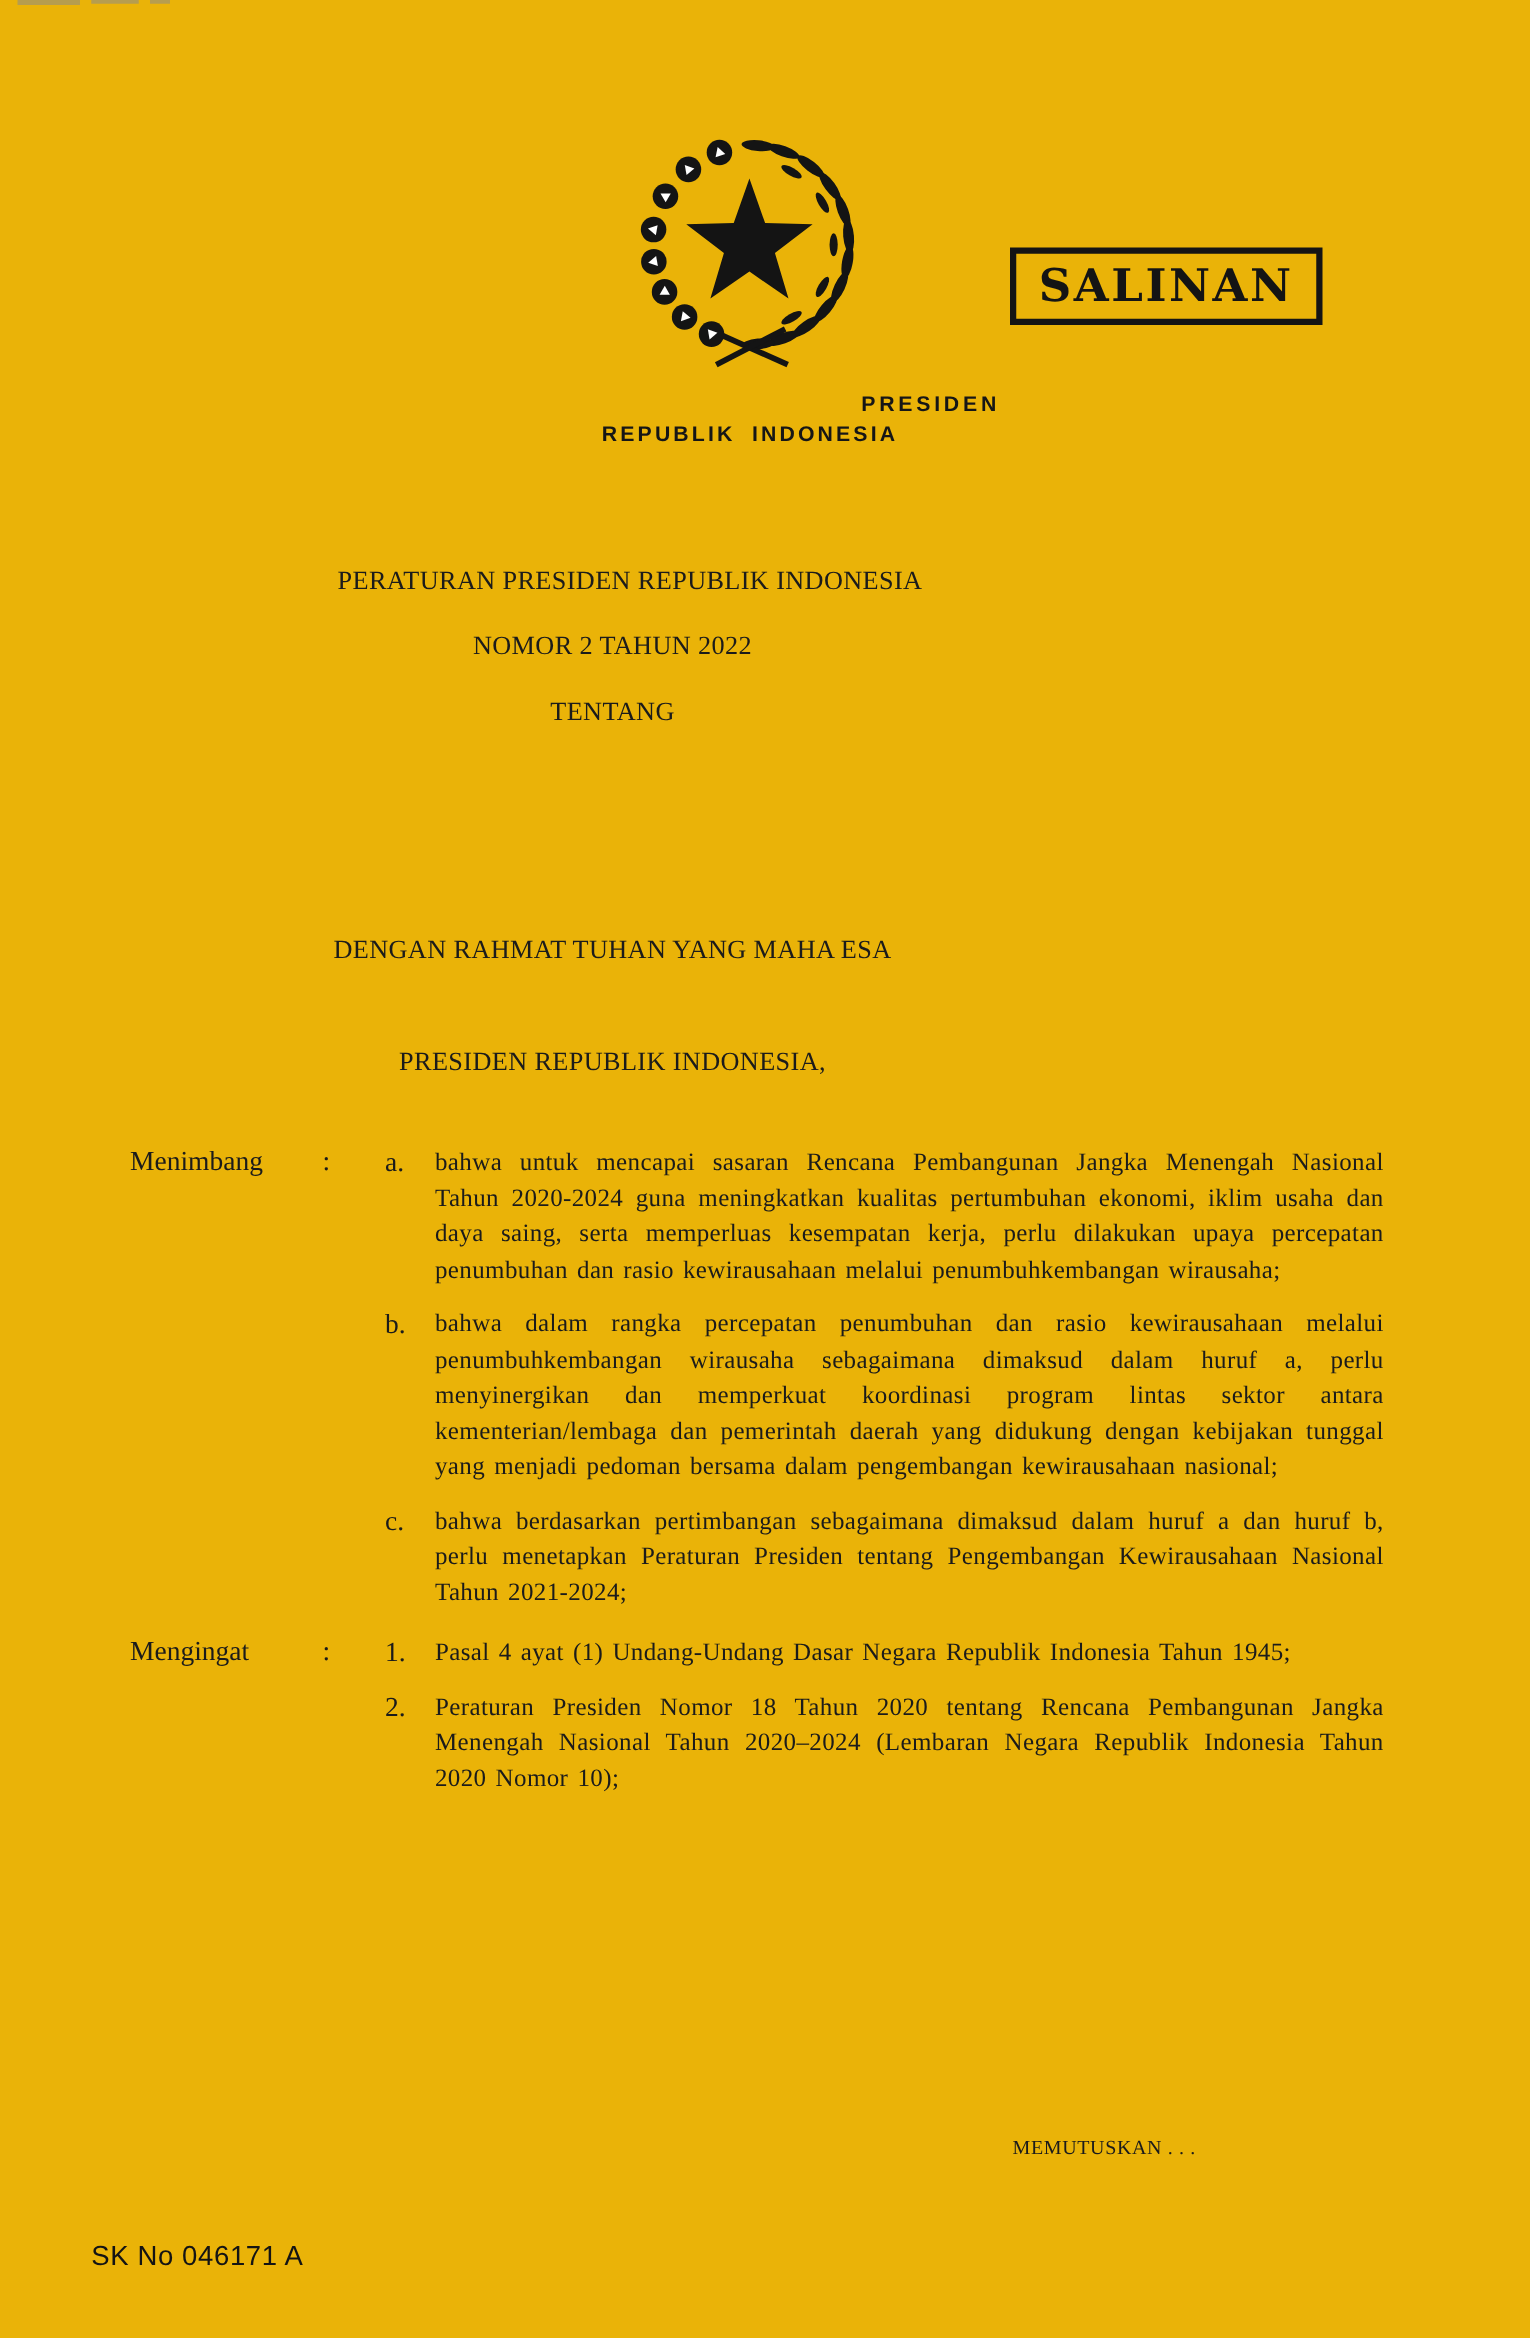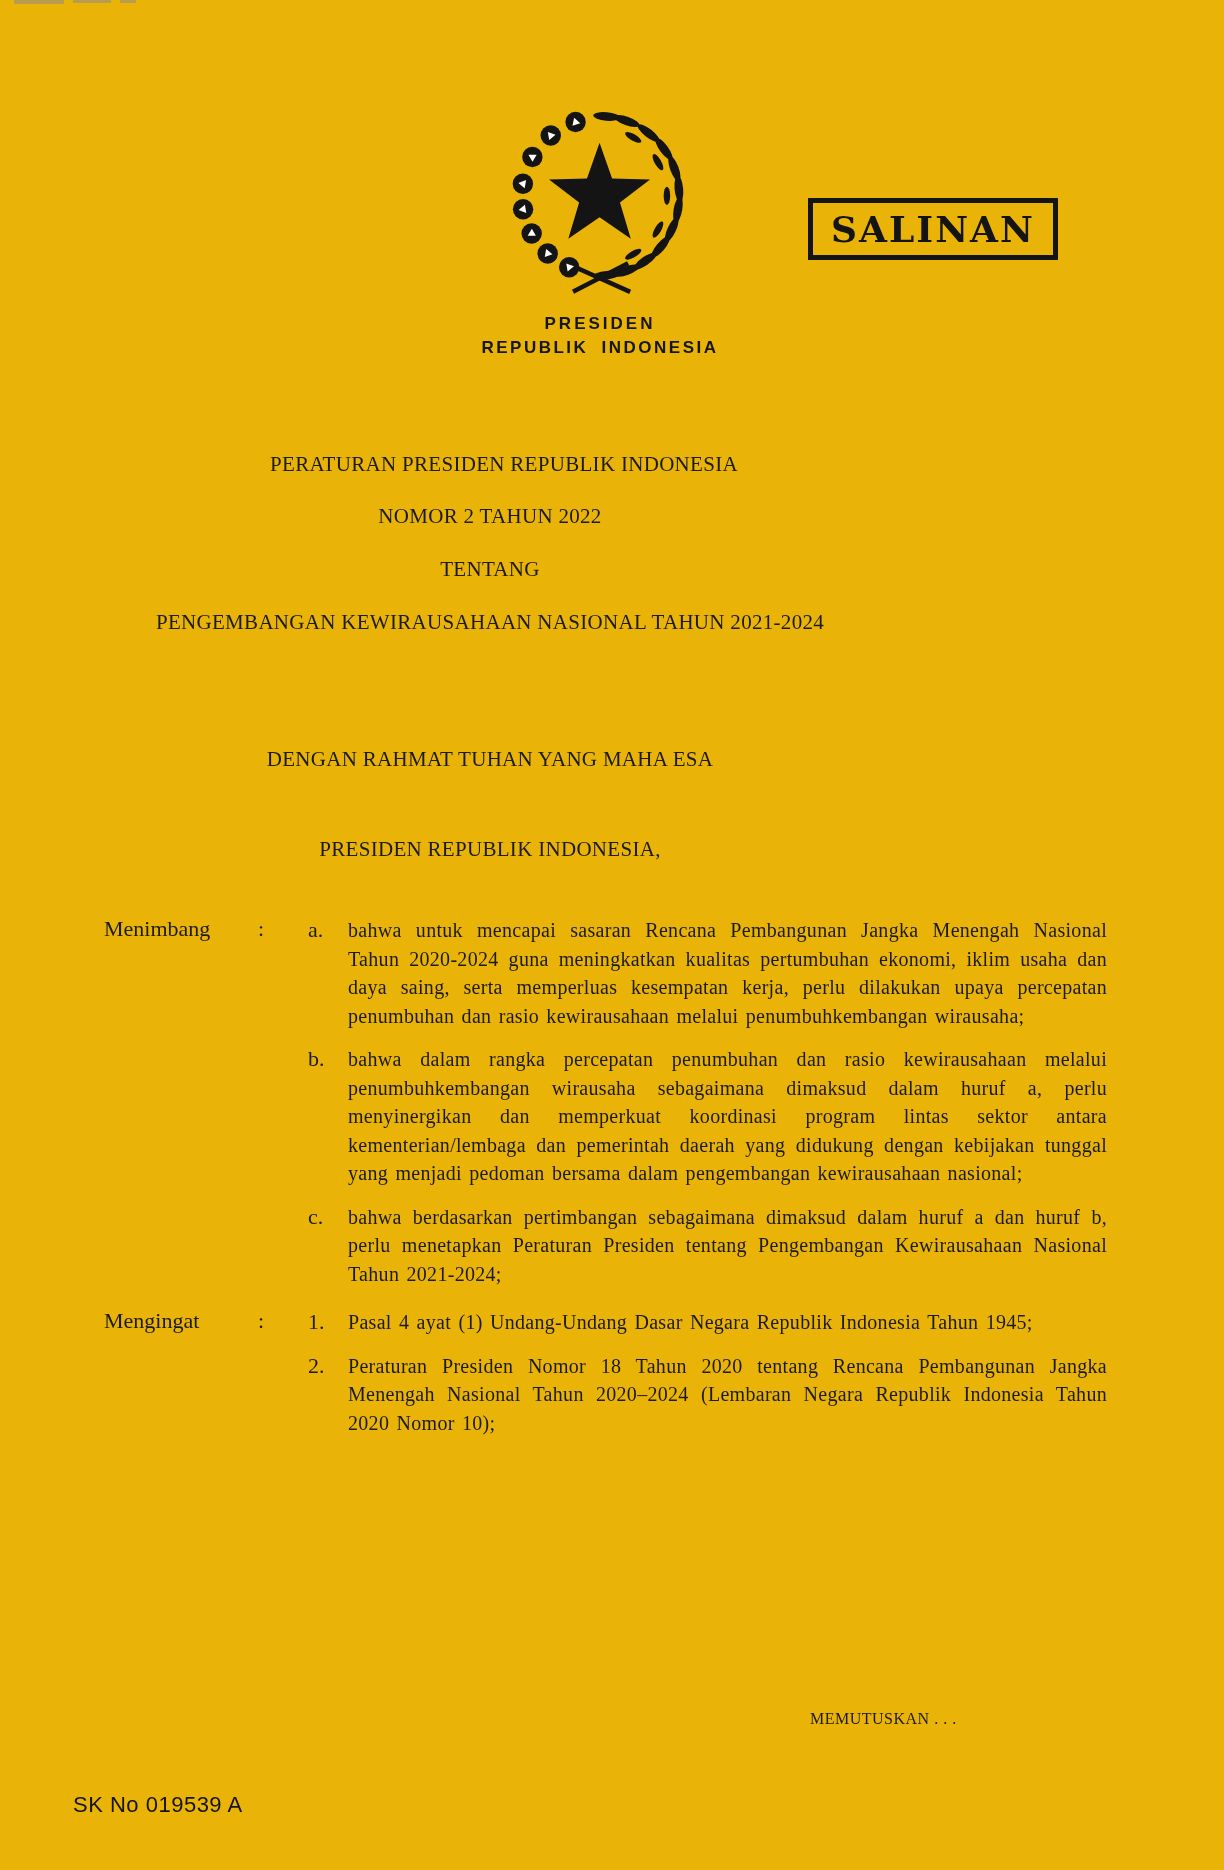--- a/index.html
+++ b/index.html
@@ -32,21 +32,21 @@
 
   
   .emblem { position: absolute; left: 505px; top: 106px; width: 185px; height: 196px; }
 
   
   .letterhead {
     position: absolute; left: 400px; top: 314px; width: 400px;
     text-align: center; font-family: "Liberation Sans", sans-serif;
     font-weight: bold; color: #161616;
   }
-  .letterhead .lh1 { font-size: 17px; letter-spacing: 3px; }
+  .letterhead .lh1 { font-size: 17px; letter-spacing: 3px; text-align: right; }
   .letterhead .lh2 { font-size: 17px; letter-spacing: 2.5px; margin-top: 4px; word-spacing: 6px; }
 
   
   .tline {
     position: absolute; left: 0; width: 980px; text-align: center;
     font-size: 21px; letter-spacing: .3px; white-space: nowrap;
   }
   .t1 { top: 452px; padding-left: 14px; }
   .t2 { top: 504px; }
   .t3 { top: 557px; }
@@ -148,21 +148,20 @@
   </div>
 
   <div class="letterhead">
     <div class="lh1">PRESIDEN</div>
     <div class="lh2">REPUBLIK INDONESIA</div>
   </div>
 
   <div class="tline t1">PERATURAN PRESIDEN REPUBLIK INDONESIA</div>
   <div class="tline t2">NOMOR 2 TAHUN 2022</div>
   <div class="tline t3">TENTANG</div>
-  <div class="tline t4">PENGEMBANGAN KEWIRAUSAHAAN NASIONAL TAHUN 2021-2024</div>
 
   <div class="tline authority">PRESIDEN REPUBLIK INDONESIA,</div>
   <div class="tline invocation">DENGAN RAHMAT TUHAN YANG MAHA ESA</div>
 
   <div class="body-block">
 
     <div class="clause">
       <div class="clause-label">Menimbang</div>
       <div class="clause-colon">:</div>
       <div class="clause-items">
@@ -193,15 +192,15 @@
           <span class="item-marker">2.</span>
           <div class="item-text">Peraturan Presiden Nomor 18 Tahun 2020 tentang Rencana Pembangunan Jangka Menengah Nasional Tahun 2020–2024 (Lembaran Negara Republik Indonesia Tahun 2020 Nomor 10);</div>
         </div>
       </div>
     </div>
 
   </div>
 
   <div class="catchword">MEMUTUSKAN . . .</div>
 
-  <div class="doc-number">SK No 019539 A</div>
+  <div class="doc-number">SK No 046171 A</div>
 
 </div>
 
 </body></html>

